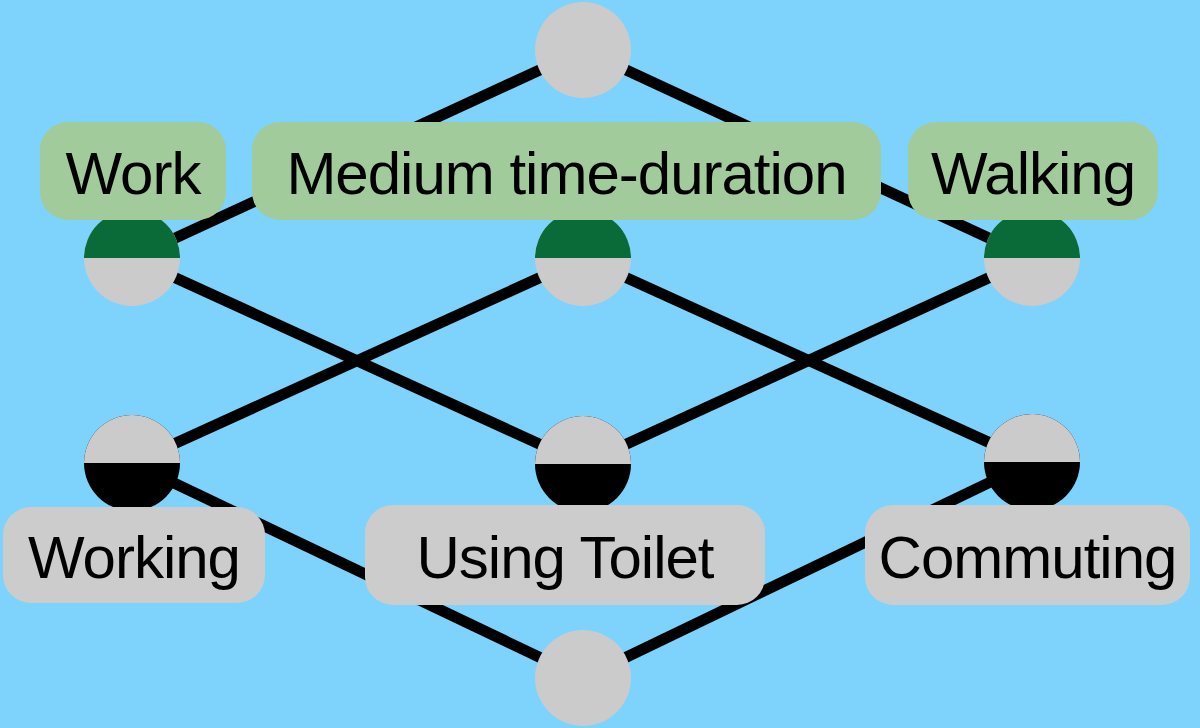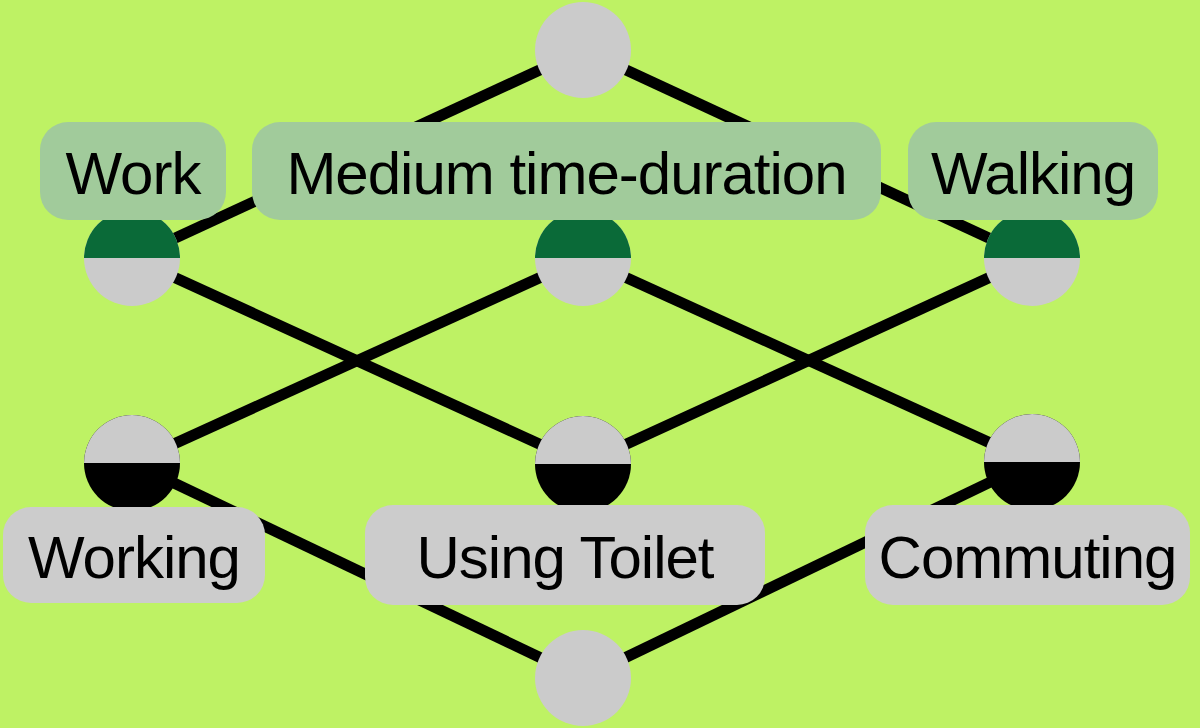--- a/index.html
+++ b/index.html
@@ -5,21 +5,21 @@
   html, body {
     margin: 0;
     padding: 0;
     background: #ffffff;
     font-family: "Liberation Sans", sans-serif;
   }
   .stage {
     position: relative;
     width: 1200px;
     height: 728px;
-    background: #bef264;
+    background: #7dd3fc;
     overflow: hidden;
   }
   svg text {
     font-family: "Liberation Sans", "DejaVu Sans", sans-serif;
     font-size: 60px;
     letter-spacing: -1px;
     fill: #000000;
   }
 </style>
 </head>

